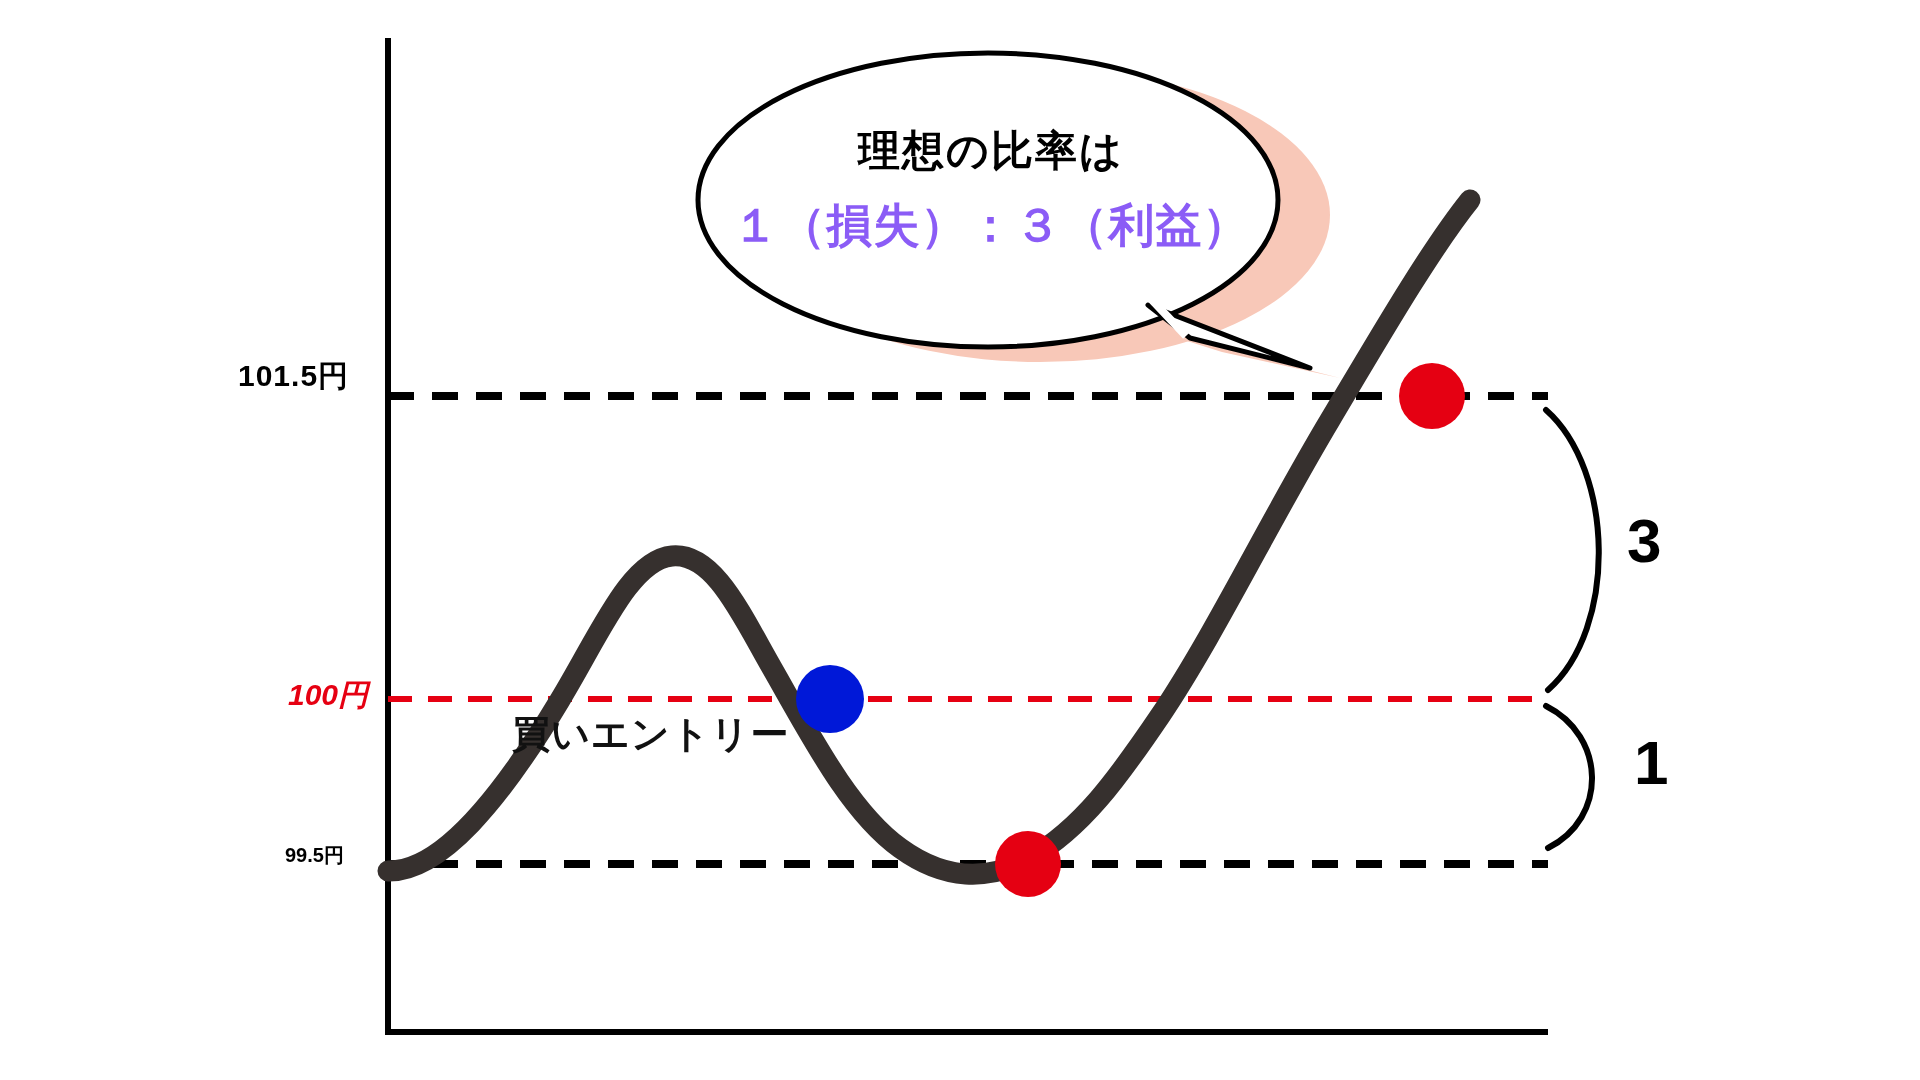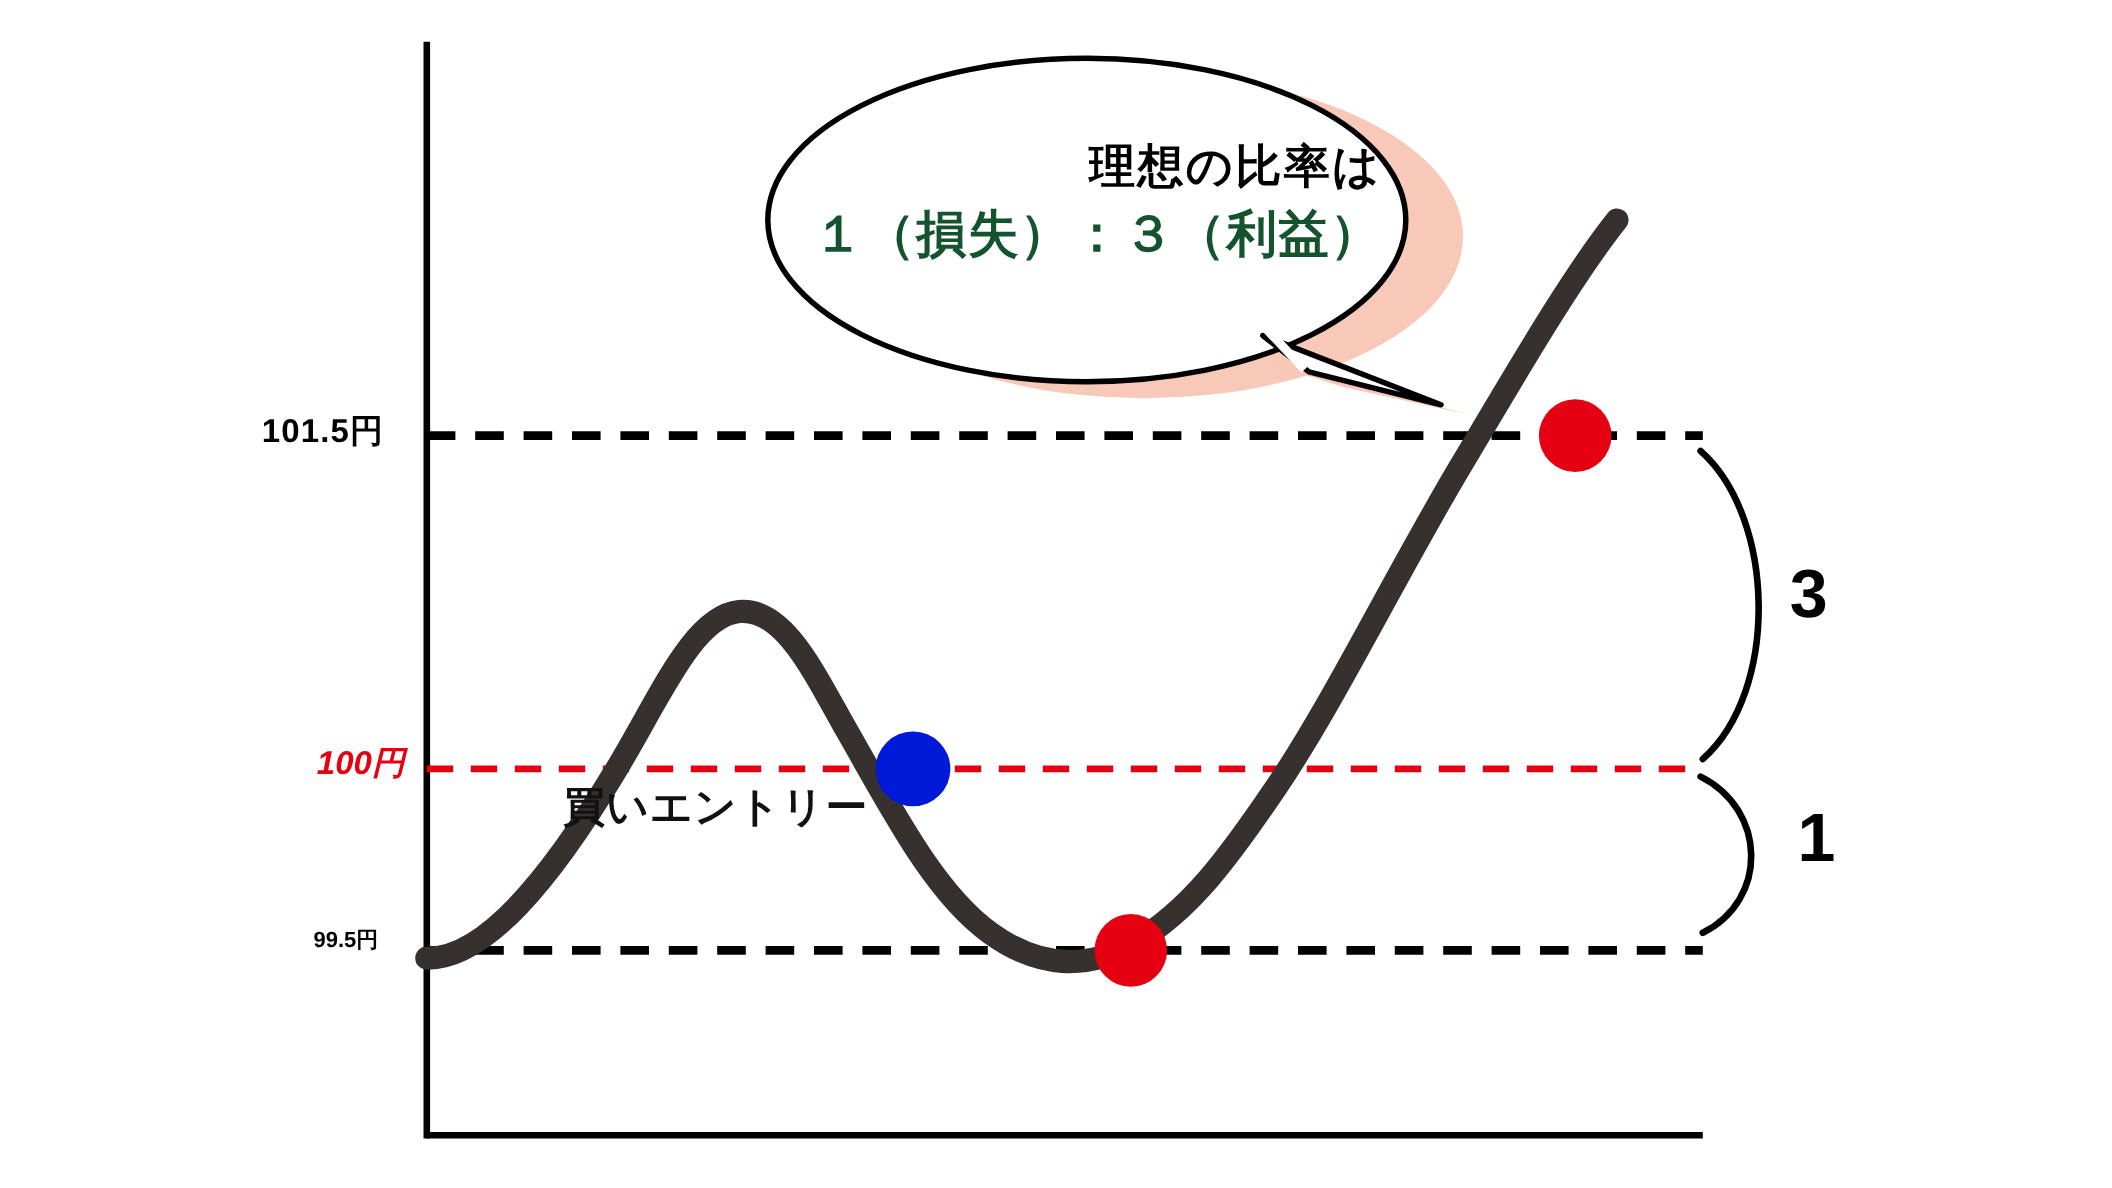--- a/index.html
+++ b/index.html
@@ -27,21 +27,21 @@
     height: 1080px;
   }
   .lbl {
     position: absolute;
     white-space: nowrap;
     font-weight: 700;
     line-height: 1;
   }
   #label-101 {
     left: 238px;
-    top: 378px;
+    top: 361px;
     font-size: 30px;
     letter-spacing: 1px;
     color: #000000;
   }
   #label-100 {
     left: 288px;
     top: 680px;
     font-size: 30px;
     letter-spacing: 0px;
     color: #e60012;
@@ -71,37 +71,38 @@
     left: 1634px;
     top: 732px;
     font-size: 62px;
     color: #000000;
   }
   #bubble-text {
     position: absolute;
     left: 726px;
     top: 125px;
     width: 530px;
-    text-align: right;
+    text-align: center;
     line-height: 1.22;
   }
   #bubble-line-1 {
     display: block;
     font-size: 42px;
     font-weight: 700;
     color: #000000;
     letter-spacing: 2px;
   }
   #bubble-line-2 {
     display: block;
     font-size: 46px;
     font-weight: 700;
-    color: #14532d;
+    color: #8b5cf6;
     letter-spacing: 1px;
-    margin-top: 8px;
+    margin-top: 22px;
+    font-family: Liberation Serif, serif;
   }
 </style>
 </head>
 <body>
 
 <div id="stage">
 
   <svg id="chart-svg" viewBox="0 0 1920 1080" xmlns="http://www.w3.org/2000/svg">
 
     <g>

